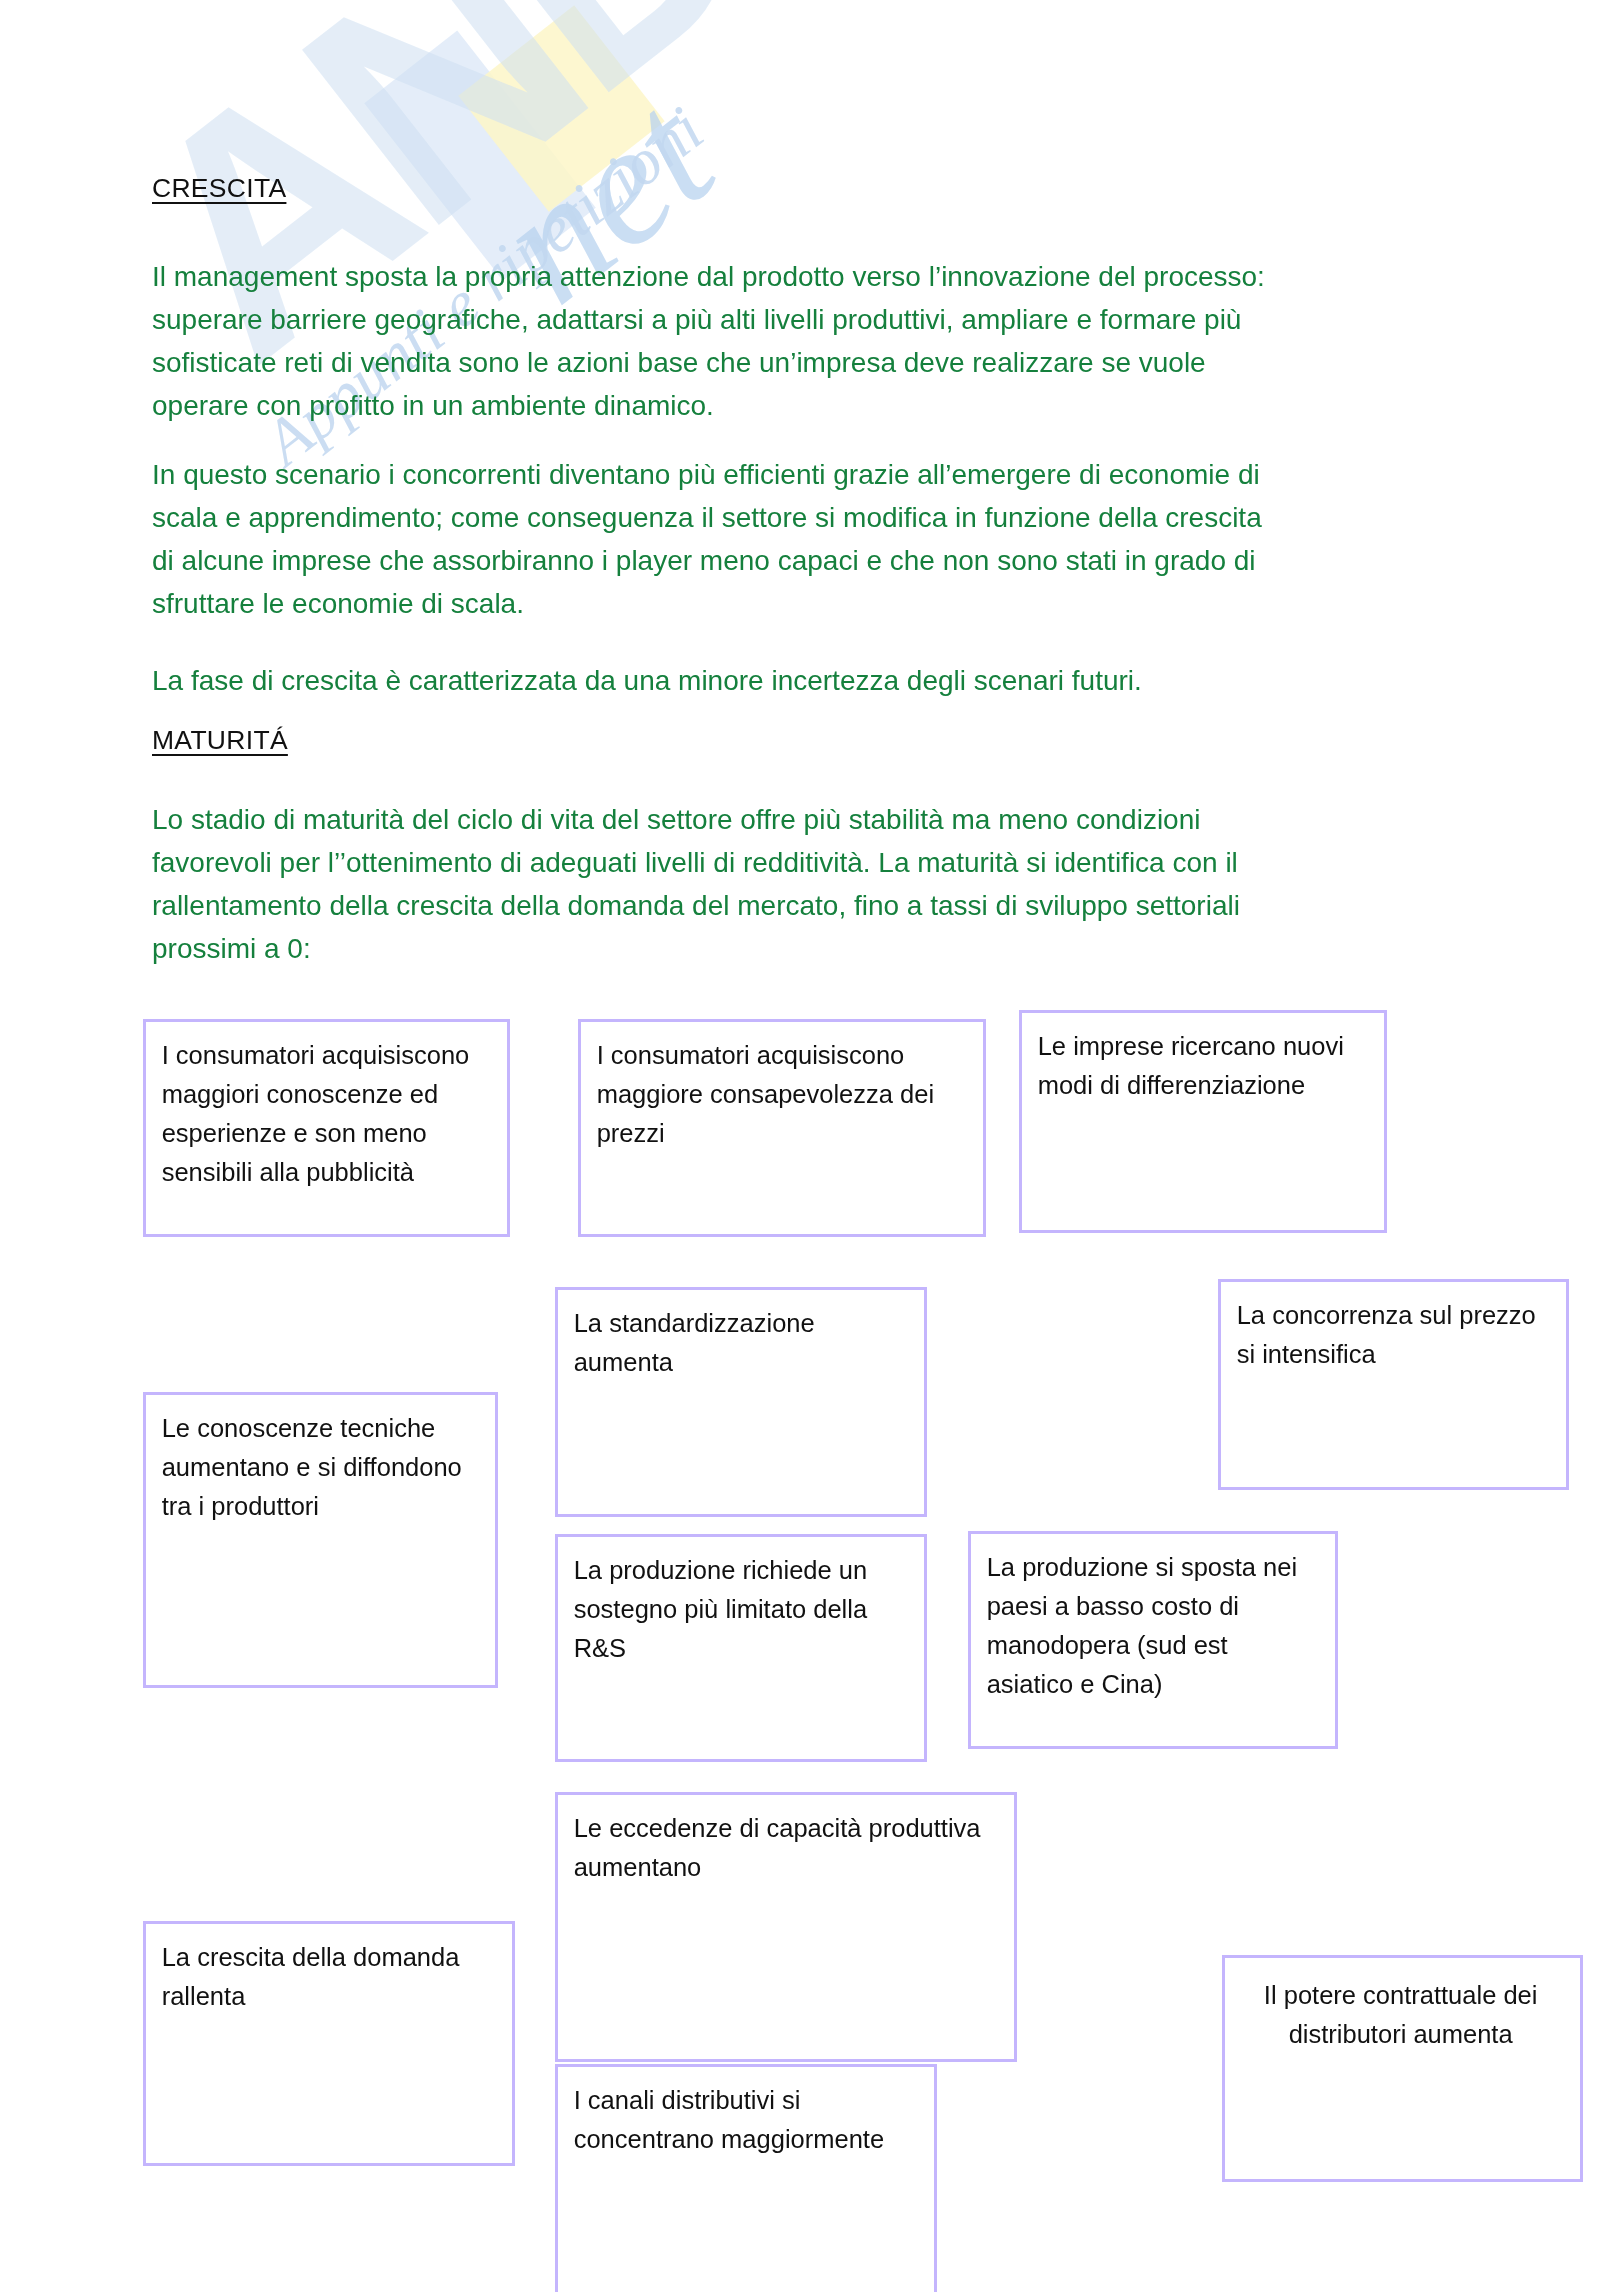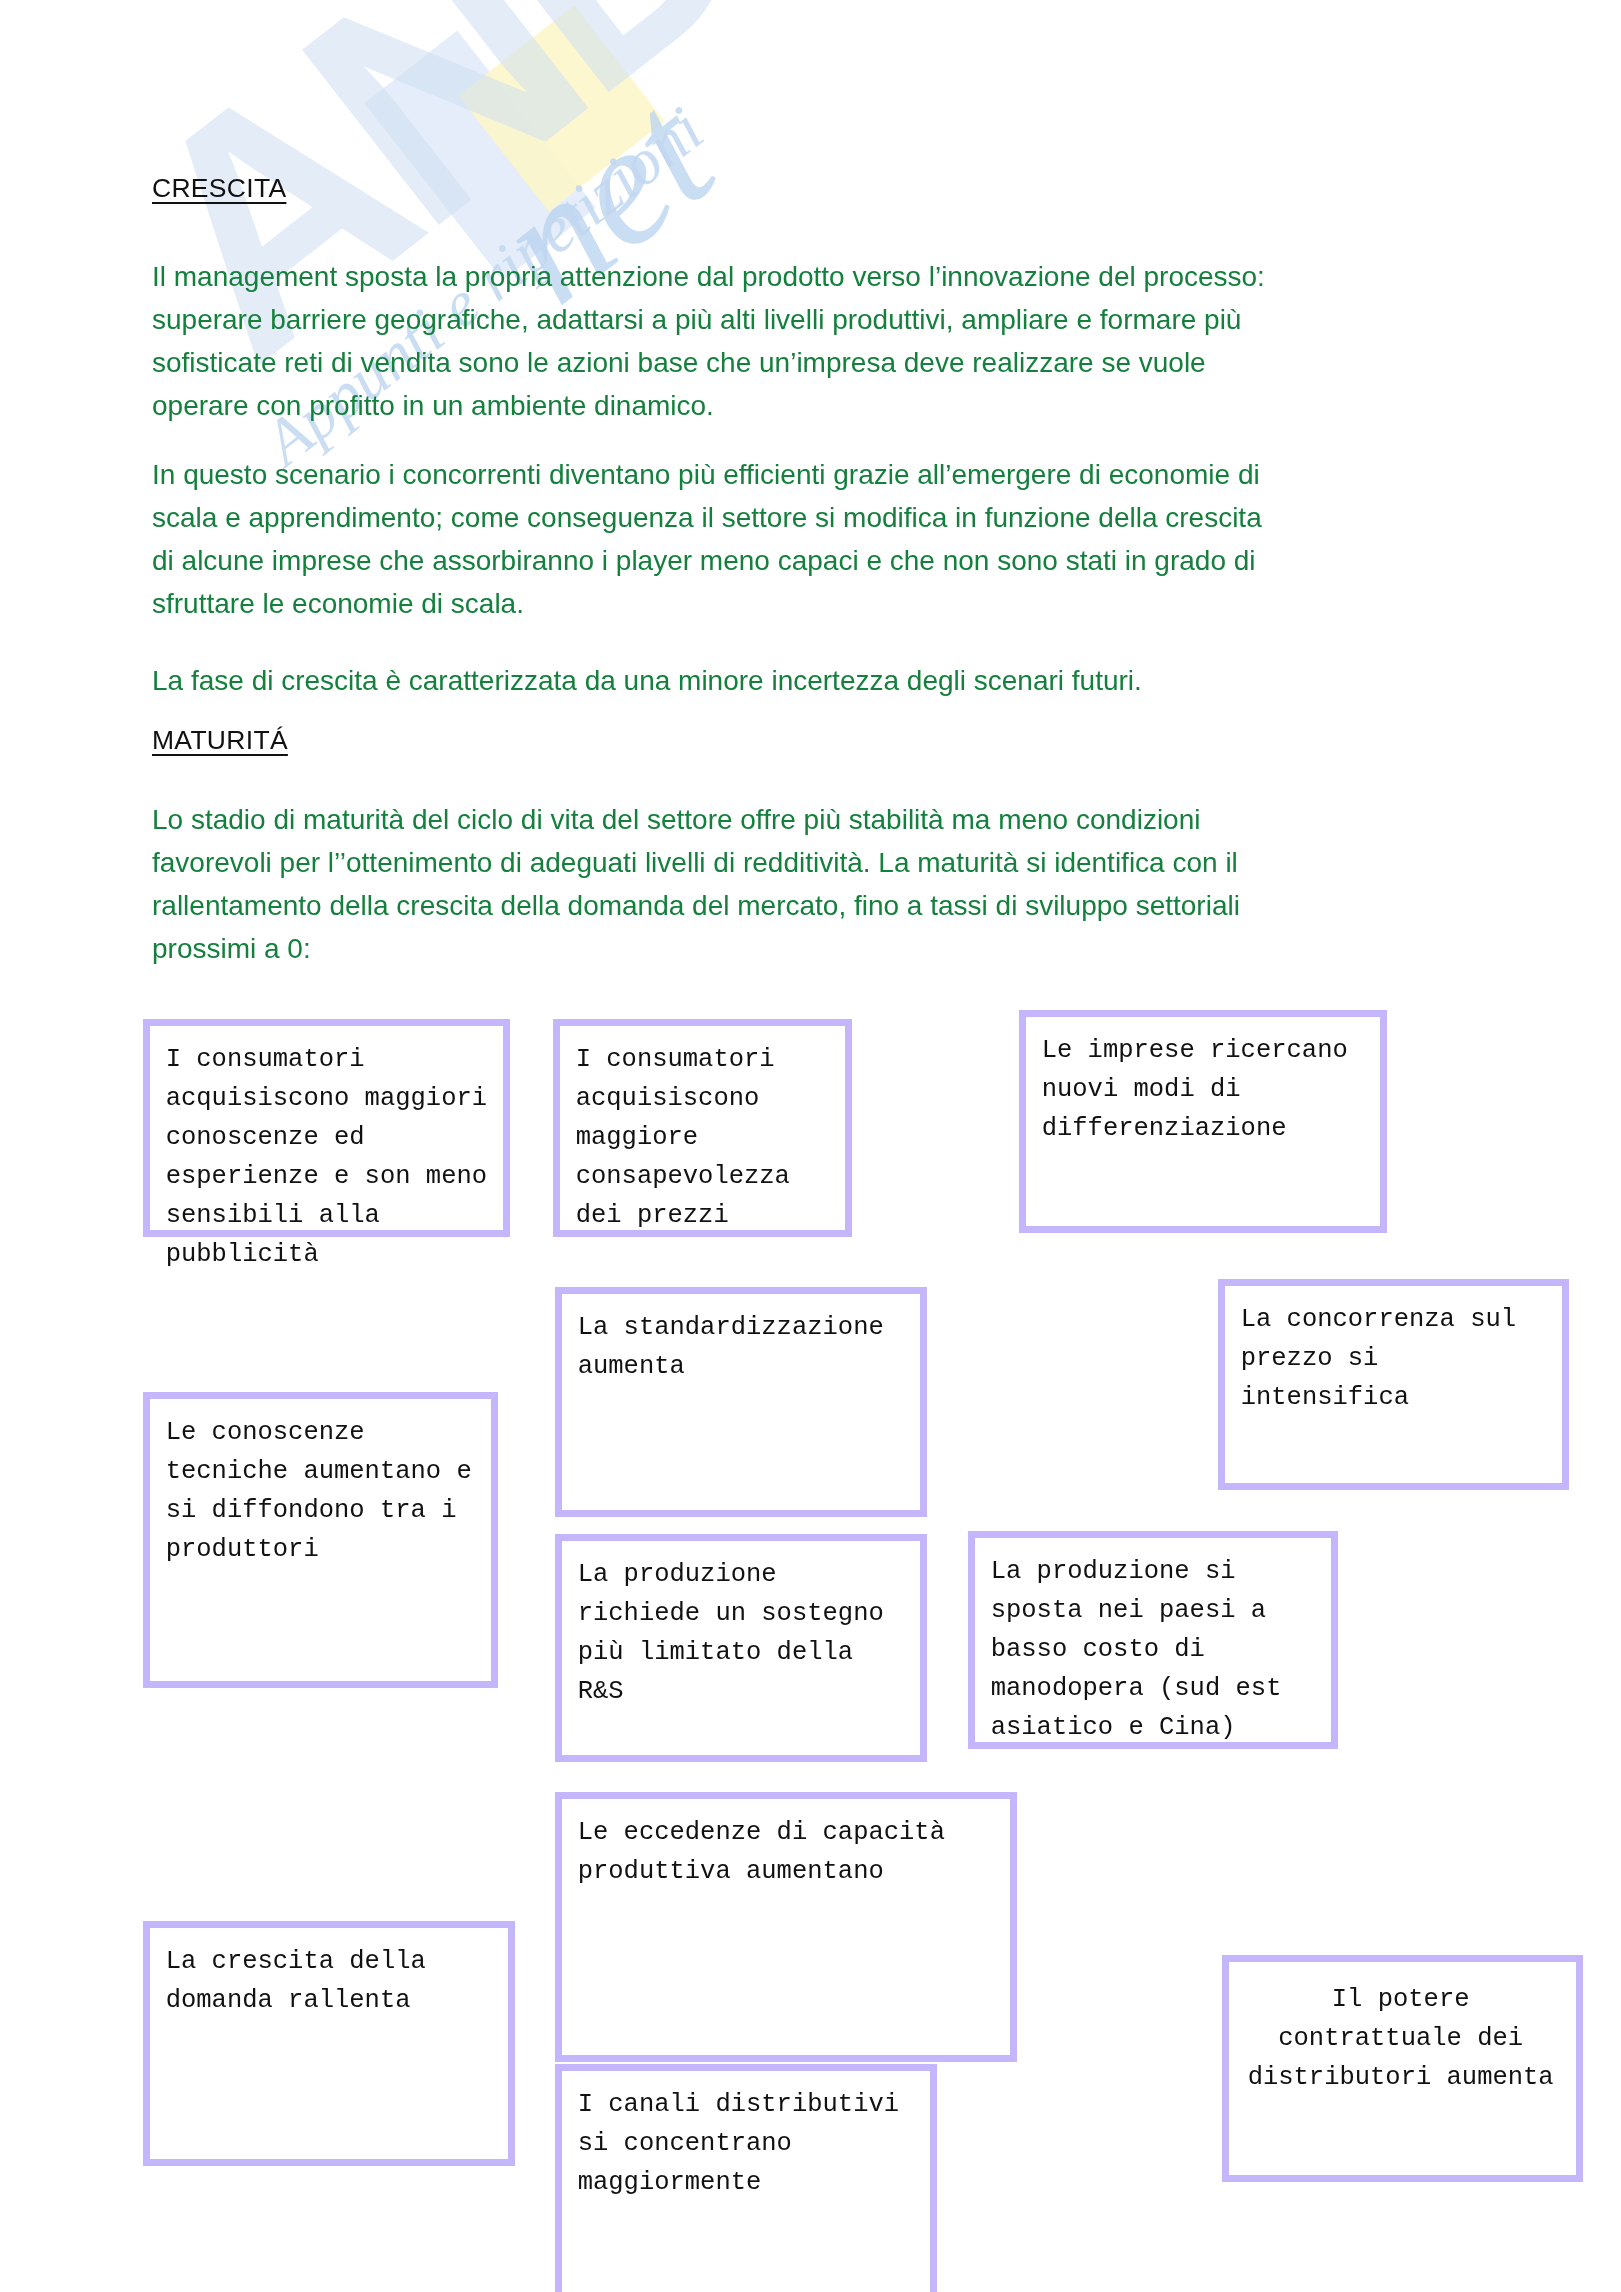--- a/index.html
+++ b/index.html
@@ -106,25 +106,24 @@
     position: absolute;
     font-size: 28px;
     line-height: 43px;
     color: #15803d;
     width: 1117px;
   }
 
   
   .dbox {
     position: absolute;
-    border: 7px solid #c4b5fd;
+    border: 3px solid #c4b5fd;
     box-sizing: border-box;
     background: transparent;
     z-index: 3;
-    font-family: Liberation Mono, monospace;
   }
   .dbox .txt {
     display: block;
     font-size: 25.5px;
     line-height: 39px;
     color: #111;
     padding: 13.7px 15.7px 0 15.7px;
     white-space: pre-line;
   }
   .dbox.center .txt {
@@ -157,21 +156,21 @@
     <div class="para" style="left:152px; top:659px;">La fase di crescita è caratterizzata da una minore incertezza degli scenari futuri.</div>
 
     <div class="heading" style="left:152px; top:725px;">MATURITÁ</div>
 
     <div class="para" style="left:152px; top:798px;">Lo stadio di maturità del ciclo di vita del settore offre più stabilità ma meno condizioni favorevoli per l’’ottenimento di adeguati livelli di redditività. La maturità si identifica con il rallentamento della crescita della domanda del mercato, fino a tassi di sviluppo settoriali prossimi a 0:</div>
 
     <div class="dbox" style="left:143px; top:1019px; width:367px; height:218px;">
       <span class="txt">I consumatori acquisiscono maggiori conoscenze ed esperienze e son meno sensibili alla pubblicità</span>
     </div>
 
-    <div class="dbox" style="left:553px; top:1019px; width:299px; height:218px;">
+    <div class="dbox" style="left:578px; top:1019px; width:408px; height:218px;">
       <span class="txt">I consumatori acquisiscono maggiore consapevolezza dei prezzi</span>
     </div>
 
     <div class="dbox" style="left:1019px; top:1010px; width:368px; height:223px;">
       <span class="txt">Le imprese ricercano nuovi modi di differenziazione</span>
     </div>
 
     <div class="dbox" style="left:555px; top:1287px; width:372px; height:230px;">
       <span class="txt">La standardizzazione aumenta</span>
     </div>

